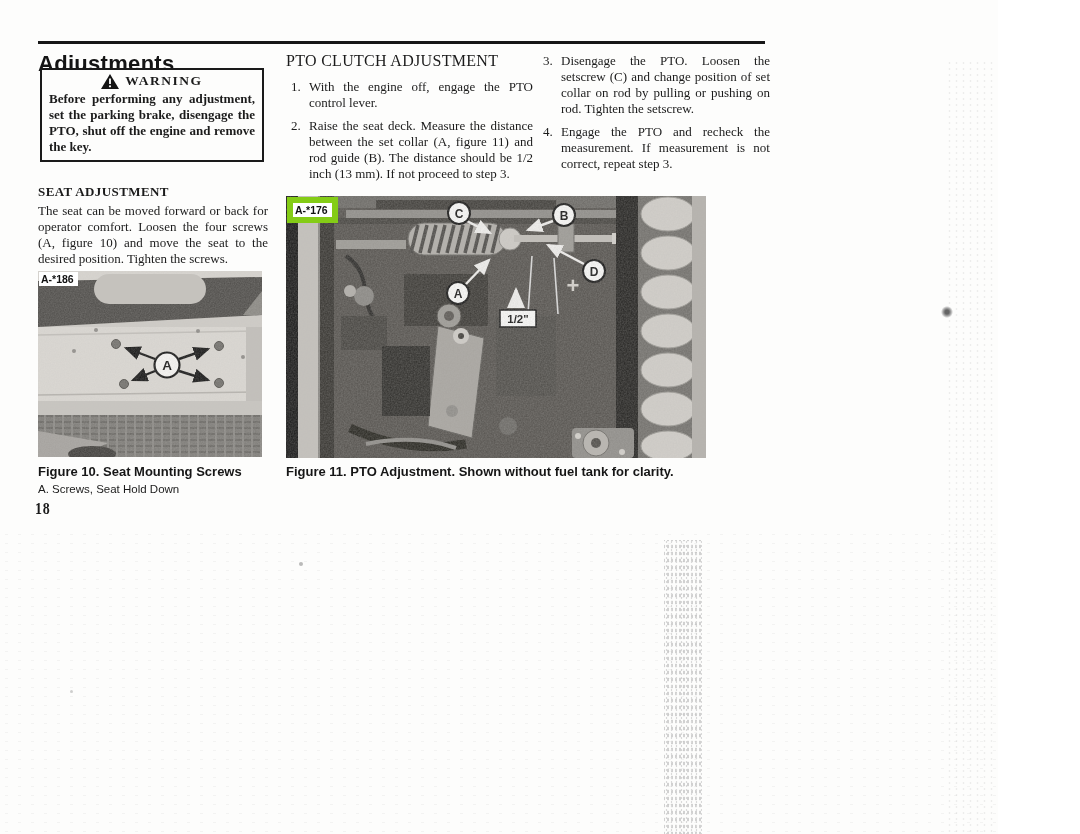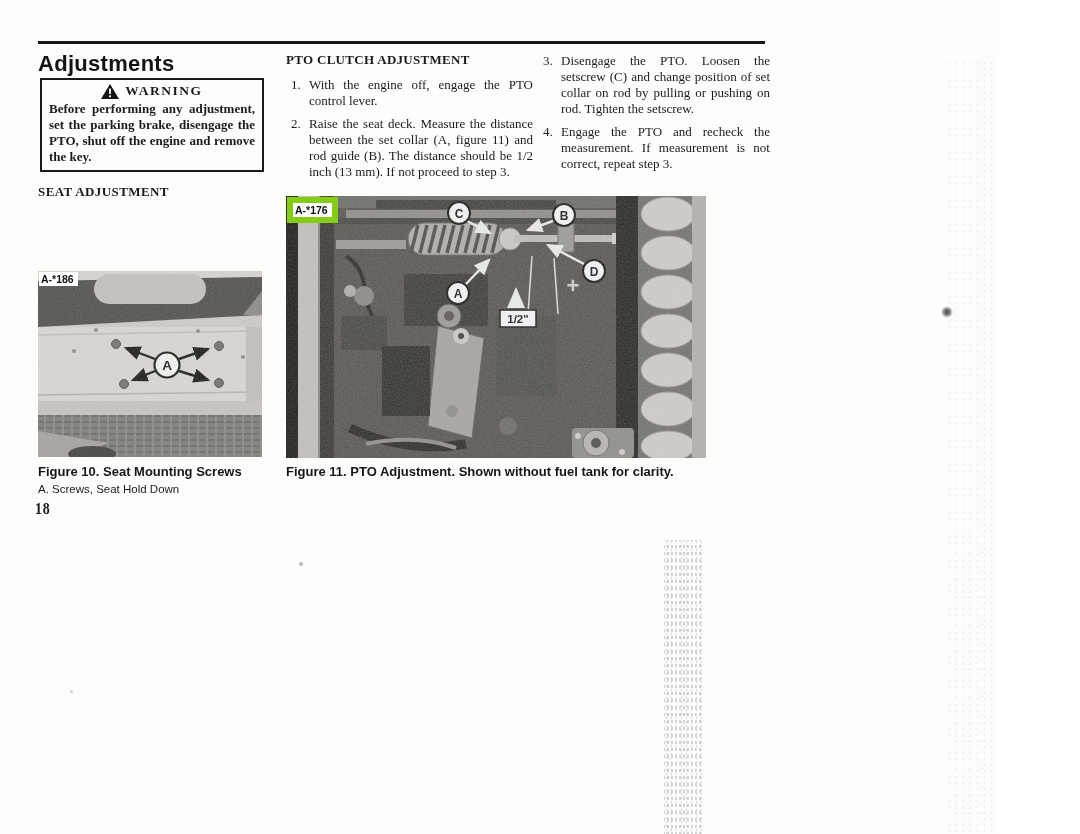--- a/index.html
+++ b/index.html
@@ -6,21 +6,21 @@
   .page{position:relative;width:998px;height:834px;background:#fdfdfc;overflow:hidden;
         font-family:"Liberation Serif",serif;color:#1b1b1b;}
   .abs{position:absolute;}
 
   
   .top-rule{left:38px;top:41px;width:727px;height:3px;background:#171717;}
 
   
   .title{left:38px;top:51px;font-family:"Liberation Sans",sans-serif;font-weight:bold;
          font-size:22px;letter-spacing:.3px;color:#141414;}
-  .warnbox{left:40px;top:78px;width:224px;border:2px solid #1a1a1a;background:#fdfdfc;
+  .warnbox{left:40px;top:68px;width:224px;border:2px solid #1a1a1a;background:#fdfdfc;
            padding:3px 7px 5px;box-sizing:border-box;}
   .warnhead{display:flex;align-items:center;justify-content:center;gap:6px;
             font-weight:bold;font-size:13.5px;letter-spacing:1.5px;}
   .warnbody{font-weight:bold;font-size:13px;line-height:16px;text-align:justify;margin-top:2px;}
   .sechead{font-weight:bold;font-size:13px;letter-spacing:.4px;}
   .seat-head{left:38px;top:184px;text-align:center;}
   .seat-body{left:38px;top:203px;width:230px;font-size:13px;line-height:16px;text-align:justify;}
 
   
   .fig10{left:38px;top:271px;width:224px;height:186px;}
@@ -34,21 +34,21 @@
   .leg10{left:38px;top:483px;font-family:"Liberation Sans",sans-serif;font-weight:normal;font-size:11.5px;}
   .cap11{left:286px;top:464px;}
   .leg11{left:286px;top:487px;width:470px;height:16px;}
   .leg11 span{position:absolute;font-family:"Liberation Sans",sans-serif;font-weight:bold;font-size:11.5px;}
   .pagenum{left:35px;top:499px;font-size:17px;font-weight:bold;letter-spacing:1px;
            font-family:"Liberation Serif",serif;transform:scaleX(.82);transform-origin:left;}
 
   
   .col2{left:286px;top:52px;width:247px;}
   .col3{left:538px;top:53px;width:232px;}
-  .pto-head{font-weight:bold;font-size:13px;letter-spacing:.3px;margin-bottom:9px;}
+  .pto-head{font-weight:normal;font-size:16px;letter-spacing:.3px;margin-bottom:9px;}
   .step{display:flex;margin-bottom:7px;font-size:13px;line-height:16px;}
   .step .n{width:23px;flex:none;padding-left:5px;box-sizing:border-box;}
   .step .t{flex:1;text-align:justify;}
 
   
   .bind-strip{left:1001px;top:0;width:19px;height:834px;background:#0c0c0c;}
   .bind-texture{position:absolute;left:0;top:548px;width:19px;height:286px;
       background-image:radial-gradient(#cfcfcf 1px,transparent 1.4px),radial-gradient(#8a8a8a 1px,transparent 1.3px);
       background-size:4px 5px,5px 3px;background-position:0 0,2px 2px;opacity:.55;}
   .bind-notch{position:absolute;left:2px;top:4px;width:13px;height:84px;background:#fdfdfc;
@@ -87,20 +87,21 @@
         <polygon points="9,0 18,15 0,15" fill="#141414"></polygon>
         <rect x="8.1" y="4.5" width="1.8" height="5.5" fill="#fff"></rect>
         <circle cx="9" cy="12.3" r="1.1" fill="#fff"></circle>
       </svg>
       <span>WARNING</span>
     </div>
     <div class="warnbody">Before performing any adjustment, set the parking brake, disengage the PTO, shut off the engine and remove the key.</div>
   </div>
 
   <div class="abs sechead seat-head">SEAT ADJUSTMENT</div>
+  <div class="abs seat-body">The seat can be moved forward or back for operator comfort. Loosen the four screws (A, figure 10) and move the seat to the desired position. Tighten the screws.</div>
 
   <div class="abs fig10">
     <svg width="224" height="186" viewBox="0 0 224 186">
       <defs>
         <marker id="m10" markerWidth="8" markerHeight="8" refX="6" refY="3" orient="auto">
           <polygon points="0,0 7,3 0,6" fill="#141414"></polygon>
         </marker>
         <pattern id="p10" width="9" height="6" patternUnits="userSpaceOnUse">
           <rect width="9" height="6" fill="#7d7b77"></rect>
           <rect width="9" height="2" fill="#6b6965"></rect>

